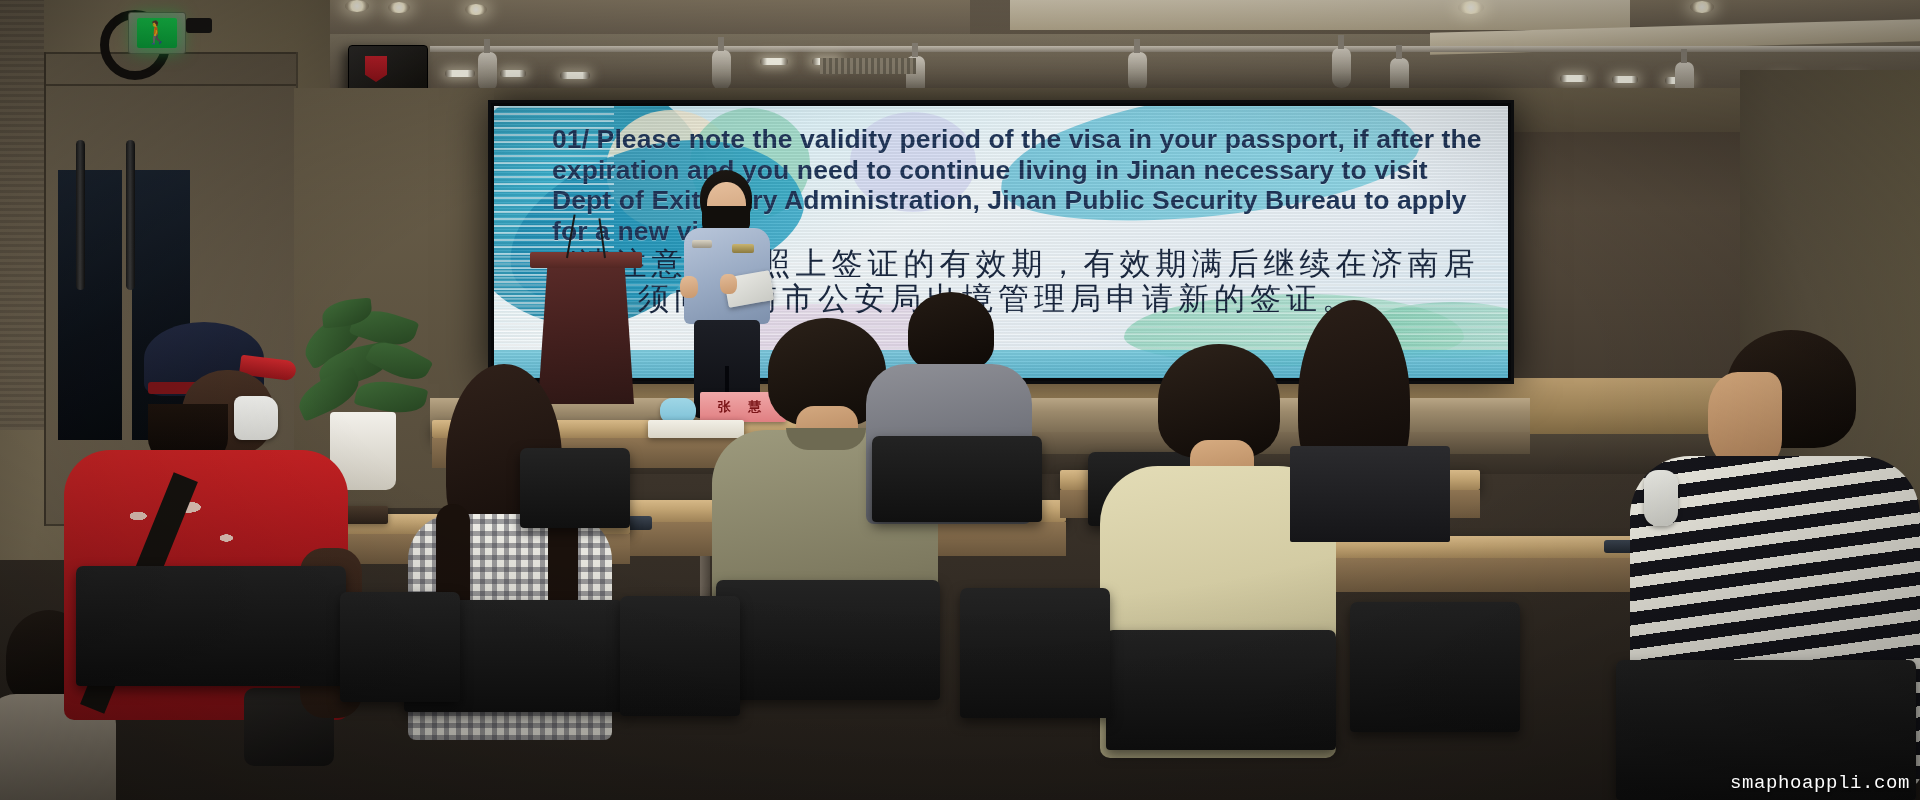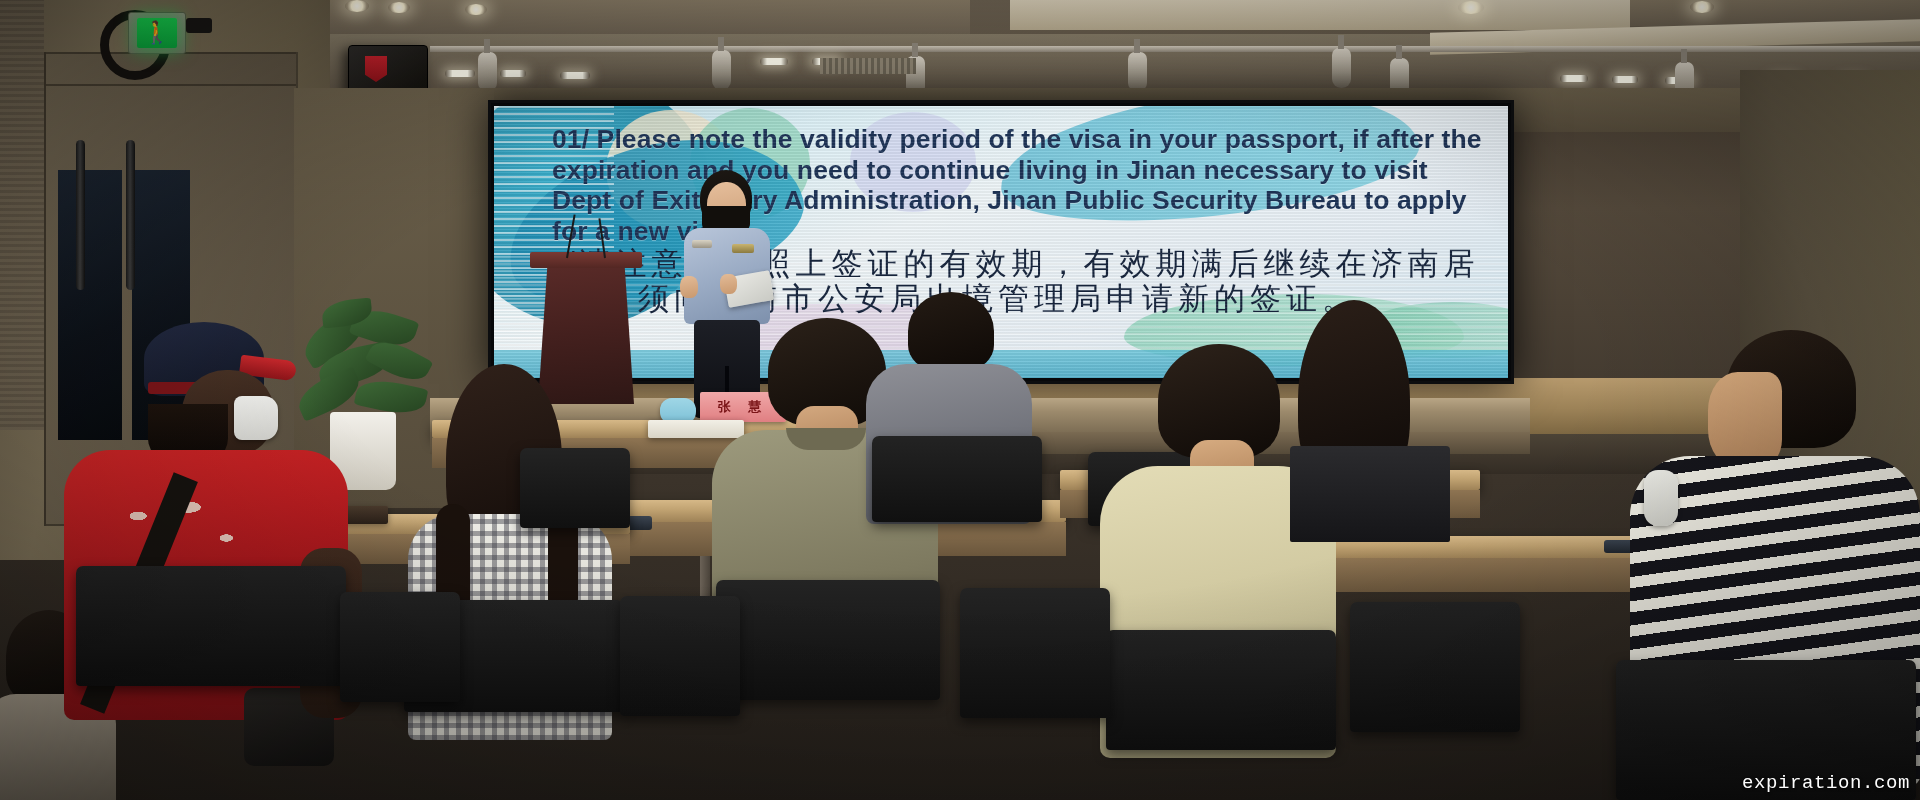--- a/index.html
+++ b/index.html
@@ -384,15 +384,15 @@
     <div class="chair" style="left:1616px;top:660px;width:300px;height:140px;"></div>
 
     <div class="laptop" style="left:1290px;top:446px;width:160px;height:96px;"></div>
 
     <div class="chair" style="left:340px;top:592px;width:120px;height:110px;"></div>
     <div class="chair" style="left:620px;top:596px;width:120px;height:120px;"></div>
     <div class="chair" style="left:960px;top:588px;width:150px;height:130px;"></div>
     <div class="chair" style="left:1350px;top:602px;width:170px;height:130px;"></div>
 
     <div class="vignette"></div>
-    <div class="watermark">expiration.com</div>
+    <div class="watermark">smaphoappli.com</div>
   </div>
 </div>
 
 </body></html>

